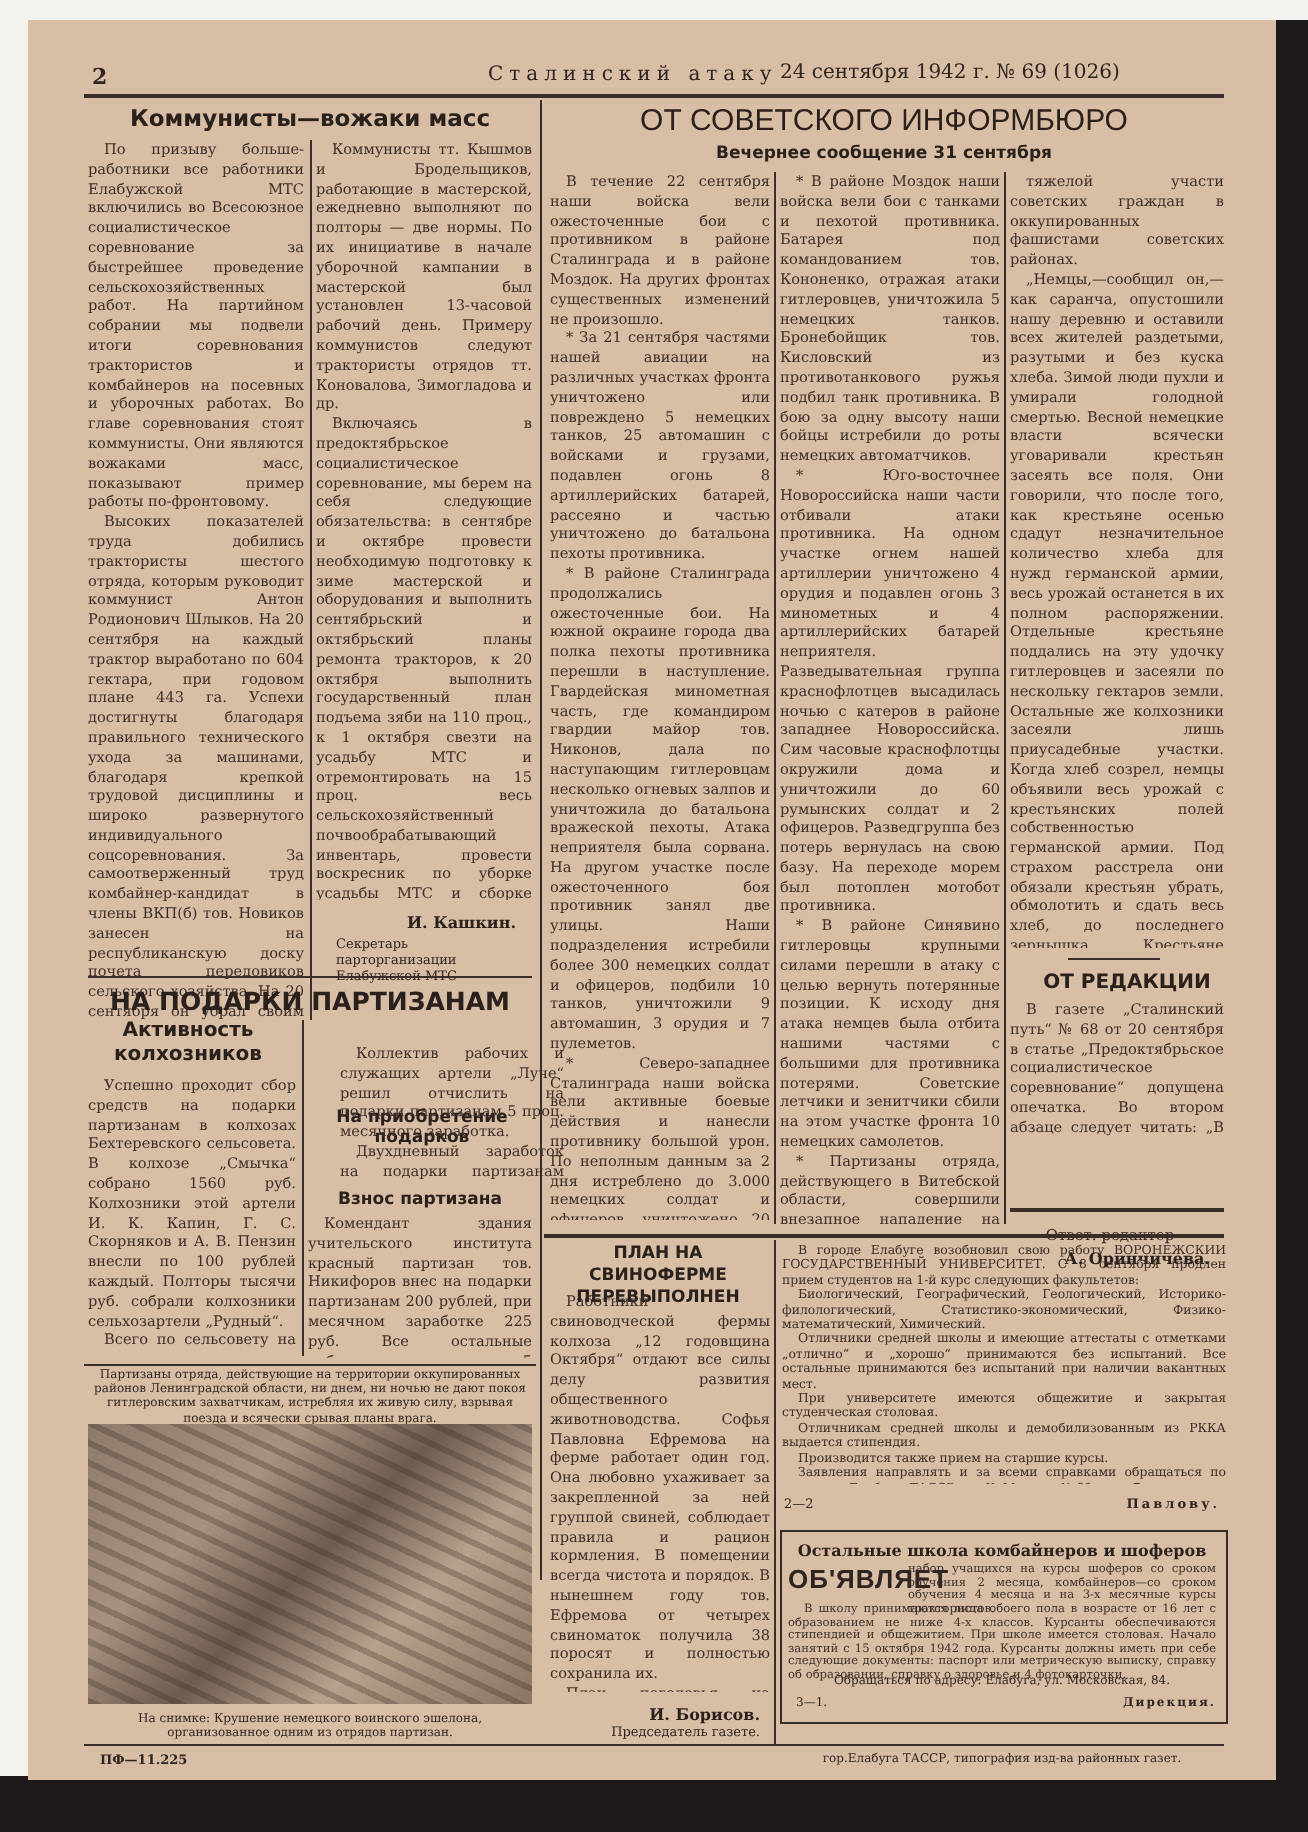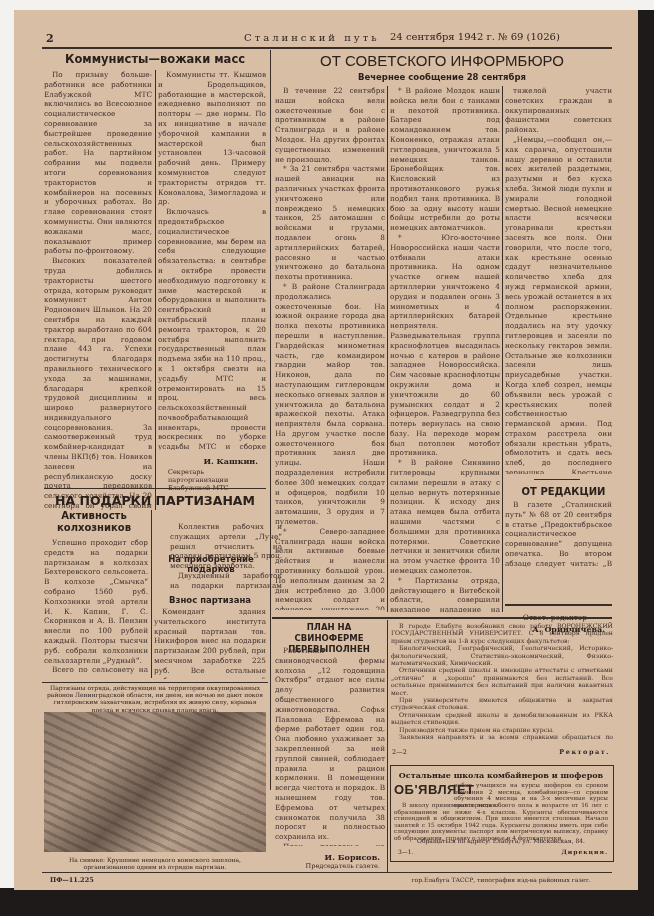--- a/index.html
+++ b/index.html
@@ -21,21 +21,21 @@
 </head>
 <body>
 
 <div class="scan-bg"></div>
 <div class="right-shadow"></div>
 <div class="bottom-shadow"></div>
 
 <div class="paper">
 
   <div class="abs" style="left:32px;top:22px;font-size:11px;font-weight:bold;">2</div>
-  <div class="abs" style="left:230px;top:22px;font-size:10px;letter-spacing:3px;">Сталинский путь</div>
+  <div class="abs" style="left:230px;top:22px;font-size:10px;letter-spacing:3px;">Сталинский атаку</div>
   <div class="abs" style="left:376px;top:21px;font-size:10px;">24 сентября 1942 г. № 69 (1026)</div>
   <div class="rule" style="left:28px;top:37px;width:570px;height:2px;"></div>
 
   <div class="abs hdr" style="left:30px;top:42px;width:222px;font-size:11.5px;">Коммунисты—вожаки масс</div>
   <div class="abs txt" style="left:30px;top:60px;width:108px;height:440px;overflow:hidden;">
     <p>По призыву больше-работники все работники Елабужской МТС включились во Всесоюзное социалистическое соревнование за быстрейшее проведение сельскохозяйственных работ. На партийном собрании мы подвели итоги соревнования трактористов и комбайнеров на посевных и уборочных работах. Во главе соревнования стоят коммунисты. Они являются вожаками масс, показывают пример работы по-фронтовому.</p>
     <p>Высоких показателей труда добились трактористы шестого отряда, которым руководит коммунист Антон Родионович Шлыков. На 20 сентября на каждый трактор выработано по 604 гектара, при годовом плане 443 га. Успехи достигнуты благодаря правильного технического ухода за машинами, благодаря крепкой трудовой дисциплины и широко развернутого индивидуального соцсоревнования. За самоотверженный труд комбайнер-кандидат в члены ВКП(б) тов. Новиков занесен на республиканскую доску почета передовиков сельского хозяйства. На 20 сентября он убрал своим „Коммунаром“ 350 га. Завершив уборку в колхозе „Прогресс“, он приступил к работе в колхозе им. Калинина (Гари). Согласно постановления партии и правительства, тов. Новиков в колхозе „Прогресс“ получил дополнительную оплату труда 5,5 центнеров зерна.</p>
   </div>
   <div class="rule" style="left:141px;top:60px;width:1px;height:440px;"></div>
   <div class="abs txt" style="left:144px;top:60px;width:108px;height:380px;overflow:hidden;">
@@ -65,21 +65,21 @@
     <p>Комендант здания учительского института красный партизан тов. Никифоров внес на подарки партизанам 200 рублей, при месячном заработке 225 руб. Все остальные работники отчисляли 5 проц. месячного оклада.</p>
   </div>
   <div class="rule" style="left:28px;top:672px;width:226px;height:1px;"></div>
   <div class="abs small" style="left:30px;top:674px;width:222px;text-align:center;font-size:6px;line-height:7.2px;">Партизаны отряда, действующие на территории оккупированных районов Ленинградской области, ни днем, ни ночью не дают покоя гитлеровским захватчикам, истребляя их живую силу, взрывая поезда и всячески срывая планы врага.</div>
   <div class="photo" style="left:30px;top:702px;width:222px;height:140px;"></div>
   <div class="abs small" style="left:30px;top:846px;width:222px;text-align:center;font-size:6px;line-height:7.2px;">На снимке: Крушение немецкого воинского эшелона, организованное одним из отрядов партизан.</div>
   <div class="rule" style="left:28px;top:862px;width:570px;height:1px;"></div>
   <div class="abs small" style="left:36px;top:866px;font-weight:bold;">ПФ—11.225</div>
 
   <div class="abs hdr" style="left:258px;top:42px;width:340px;font-family:'Liberation Sans',sans-serif;font-weight:normal;font-size:15px;">ОТ СОВЕТСКОГО ИНФОРМБЮРО</div>
-  <div class="abs hdr" style="left:258px;top:62px;width:340px;font-size:8.5px;">Вечернее сообщение 28 сентября</div>
+  <div class="abs hdr" style="left:258px;top:62px;width:340px;font-size:8.5px;">Вечернее сообщение 31 сентября</div>
 
   <div class="abs txt" style="left:261px;top:76px;width:110px;height:524px;overflow:hidden;">
     <p>В течение 22 сентября наши войска вели ожесточенные бои с противником в районе Сталинграда и в районе Моздок. На других фронтах существенных изменений не произошло.</p>
     <p>* За 21 сентября частями нашей авиации на различных участках фронта уничтожено или повреждено 5 немецких танков, 25 автомашин с войсками и грузами, подавлен огонь 8 артиллерийских батарей, рассеяно и частью уничтожено до батальона пехоты противника.</p>
     <p>* В районе Сталинграда продолжались ожесточенные бои. На южной окраине города два полка пехоты противника перешли в наступление. Гвардейская минометная часть, где командиром гвардии майор тов. Никонов, дала по наступающим гитлеровцам несколько огневых залпов и уничтожила до батальона вражеской пехоты. Атака неприятеля была сорвана. На другом участке после ожесточенного боя противник занял две улицы. Наши подразделения истребили более 300 немецких солдат и офицеров, подбили 10 танков, уничтожили 9 автомашин, 3 орудия и 7 пулеметов.</p>
     <p>* Северо-западнее Сталинграда наши войска вели активные боевые действия и нанесли противнику большой урон. По неполным данным за 2 дня истреблено до 3.000 немецких солдат и офицеров, уничтожено 20 танков, 4 артиллерийских и 12 минометных батарей, 21 орудие, 8 минометов, 27 пулеметов, 45 автомашин с войсками и грузами. Только за один день сбито 12 немецких самолетов. Н-ская часть отбила атаку танков противника, уничтожив при этом 12 немецких танков. Артиллерийский дивизион под командованием тов. Гарбар уничтожил 6 танков и артиллерийскую батарею противника.</p>
   </div>
   <div class="rule" style="left:373px;top:76px;width:1px;height:526px;"></div>
   <div class="abs txt" style="left:376px;top:76px;width:110px;height:526px;overflow:hidden;">
     <p>* В районе Моздок наши войска вели бои с танками и пехотой противника. Батарея под командованием тов. Кононенко, отражая атаки гитлеровцев, уничтожила 5 немецких танков. Бронебойщик тов. Кисловский из противотанкового ружья подбил танк противника. В бою за одну высоту наши бойцы истребили до роты немецких автоматчиков.</p>
@@ -116,21 +116,21 @@
   <div class="abs txt" style="left:377px;top:612px;width:222px;height:120px;overflow:hidden;font-size:6.2px;line-height:7.4px;">
     <p>В городе Елабуге возобновил свою работу ВОРОНЕЖСКИЙ ГОСУДАРСТВЕННЫЙ УНИВЕРСИТЕТ. С 8 сентября продлен прием студентов на 1-й курс следующих факультетов:</p>
     <p>Биологический, Географический, Геологический, Историко-филологический, Статистико-экономический, Физико-математический, Химический.</p>
     <p>Отличники средней школы и имеющие аттестаты с отметками „отлично“ и „хорошо“ принимаются без испытаний. Все остальные принимаются без испытаний при наличии вакантных мест.</p>
     <p>При университете имеются общежитие и закрытая студенческая столовая.</p>
     <p>Отличникам средней школы и демобилизованным из РККА выдается стипендия.</p>
     <p>Производится также прием на старшие курсы.</p>
     <p>Заявления направлять и за всеми справками обращаться по адресу: г. Елабуга, ТАССР, ул. К. Маркса, № 89, ком. 7.</p>
   </div>
   <div class="abs small" style="left:378px;top:738px;">2—2</div>
-  <div class="abs small" style="left:520px;top:738px;width:76px;text-align:right;letter-spacing:1.5px;font-weight:bold;">Ректорат.</div>
+  <div class="abs small" style="left:520px;top:738px;width:76px;text-align:right;letter-spacing:1.5px;font-weight:bold;">Павлову.</div>
 
   <div class="abs" style="left:376px;top:755px;width:222px;height:95px;border:1.5px solid #3a2e28;"></div>
   <div class="abs hdr" style="left:376px;top:760px;width:222px;font-family:'DejaVu Serif',serif;font-size:8px;">Остальные школа комбайнеров и шоферов</div>
   <div class="abs" style="left:380px;top:772px;font-family:Liberation Sans, sans-serif;font-weight:bold;font-size:13px;letter-spacing:0.5px;">ОБ'ЯВЛЯЕТ</div>
   <div class="abs txt" style="left:440px;top:772px;width:154px;font-size:5.8px;line-height:6.6px;">набор учащихся на курсы шоферов со сроком обучения 2 месяца, комбайнеров—со сроком обучения 4 месяца и на 3-х месячные курсы трактористов.</div>
   <div class="abs txt" style="left:380px;top:792px;width:214px;font-size:5.8px;line-height:6.6px;">
     <p>В школу принимаются лица обоего пола в возрасте от 16 лет с образованием не ниже 4-х классов. Курсанты обеспечиваются стипендией и общежитием. При школе имеется столовая. Начало занятий с 15 октября 1942 года. Курсанты должны иметь при себе следующие документы: паспорт или метрическую выписку, справку об образовании, справку о здоровье и 4 фотокарточки.</p>
   </div>
   <div class="abs small" style="left:376px;top:827px;width:222px;text-align:center;font-size:6px;">Обращаться по адресу: Елабуга, ул. Московская, 84.</div>
   <div class="abs small" style="left:384px;top:838px;font-size:6px;">3—1.</div>

